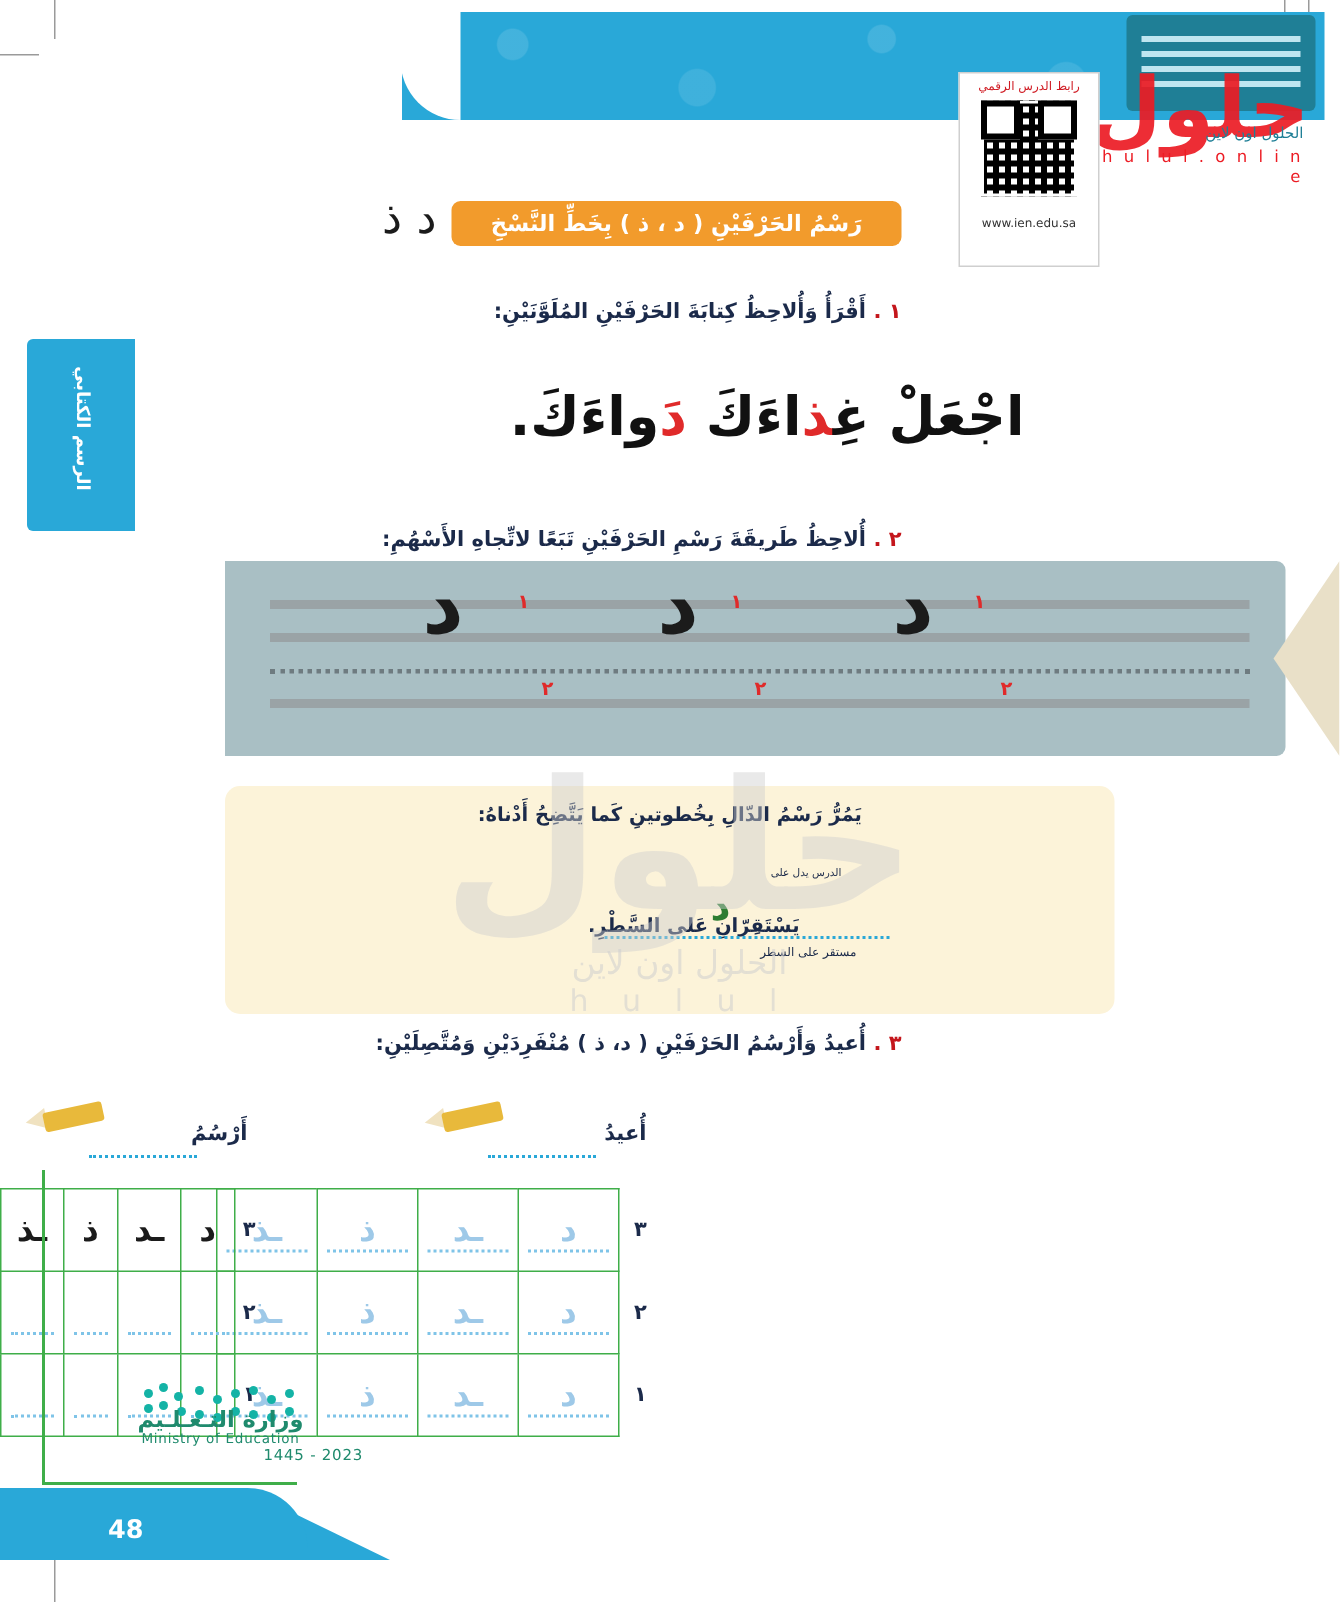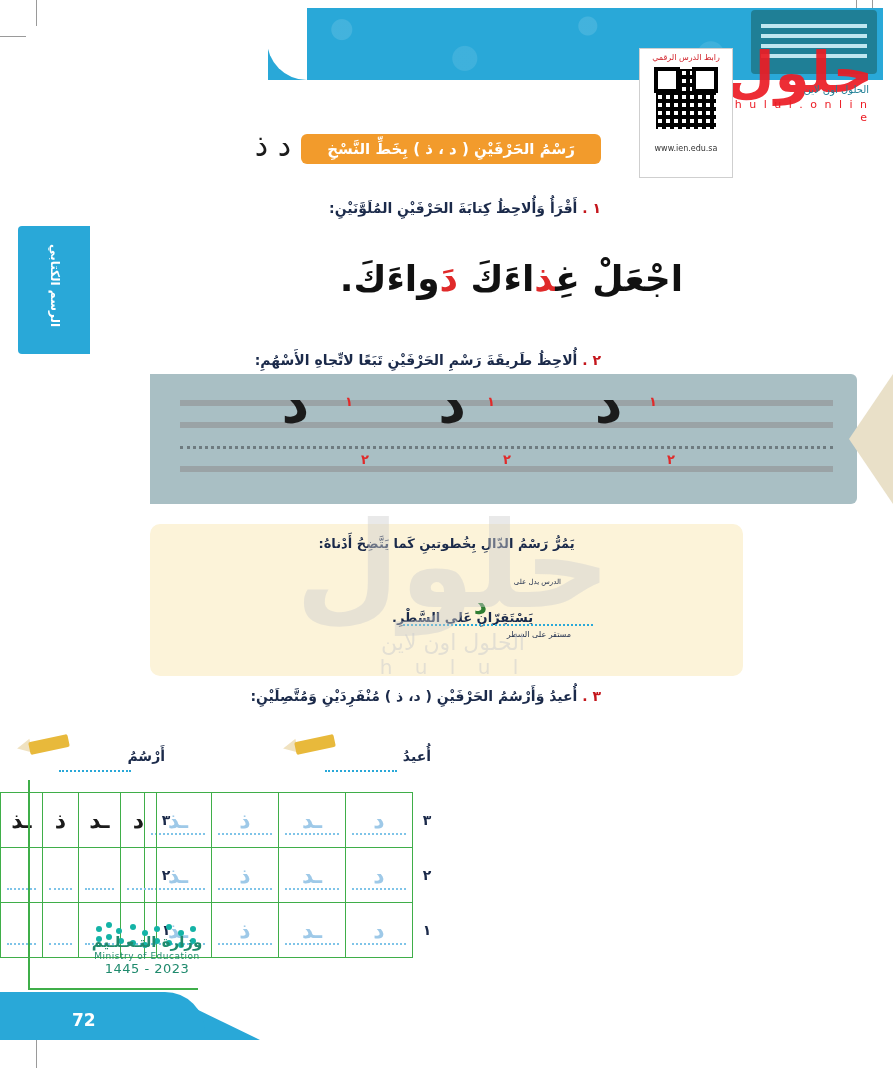--- a/index.html
+++ b/index.html
@@ -232,21 +232,21 @@
     clip-path:polygon(0 0,190px 0,260px 34px,0 34px);
   }
   .page-no{
     position:absolute;left:72px;bottom:38px;color:#ffffff;font-size:17px;font-weight:bold;direction:rtl;
   }
   .moe{
     position:absolute;left:52px;bottom:92px;width:190px;text-align:center;direction:rtl;
   }
   .moe .ar{font-size:15px;color:#1f8a6d;font-weight:bold;letter-spacing:1px;}
   .moe .en{font-size:9px;color:#1f8a6d;letter-spacing:.5px;}
-  .moe .en2{font-size:13px;color:#1f8a6d;letter-spacing:.5px;}
+  .moe .en2{font-size:10px;color:#1f8a6d;letter-spacing:.5px;text-align:right;}
   .moe-dots{
     position:absolute;left:96px;bottom:110px;width:110px;height:36px;
   }
   .moe-dots span{position:absolute;width:6px;height:6px;border-radius:50%;background:#14b3a6;}
   .left-green-rule{
     position:absolute;left:28px;bottom:78px;width:170px;height:2px;background:#3fae49;
   }
   .left-green-vert{
     position:absolute;left:28px;bottom:78px;width:2px;height:210px;background:#3fae49;
   }
@@ -455,15 +455,15 @@
   </div>
 
   <div class="moe">
     <div class="ar">وزارة التـعـلـيم</div>
     <div class="en">Ministry of Education</div>
     <div class="en2">2023 - 1445</div>
   </div>
 
   <div class="blue-strip2"></div>
   <div class="blue-strip"></div>
-  <div class="page-no">72</div>
+  <div class="page-no">48</div>
 
 </div>
 
 </body></html>

